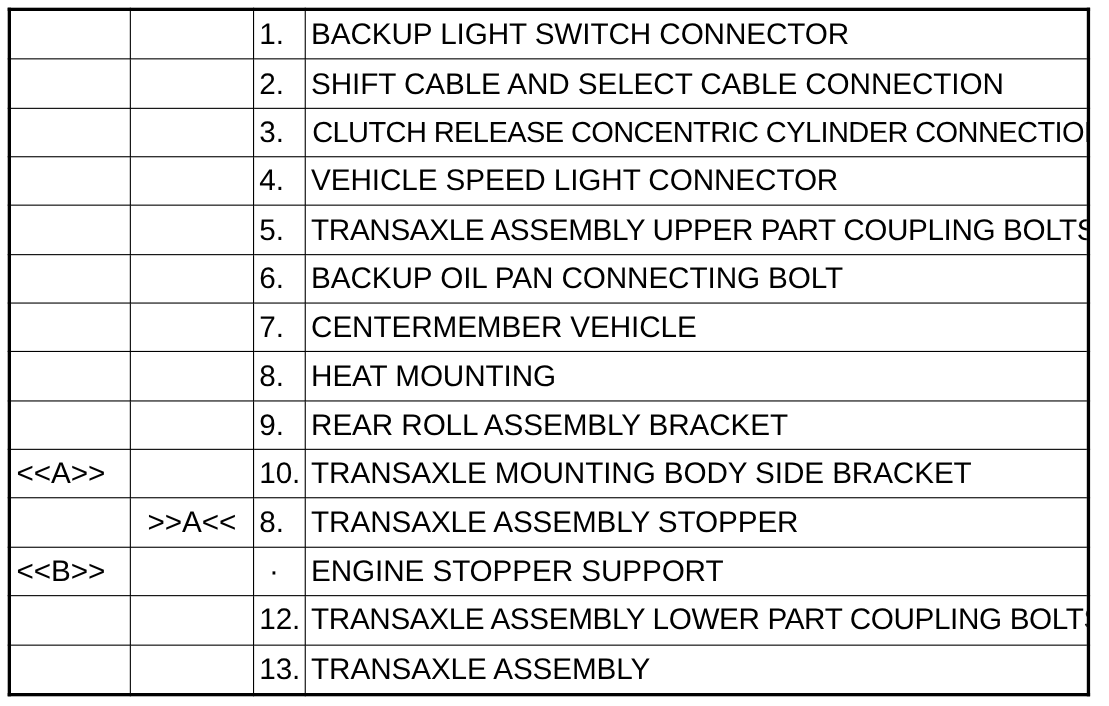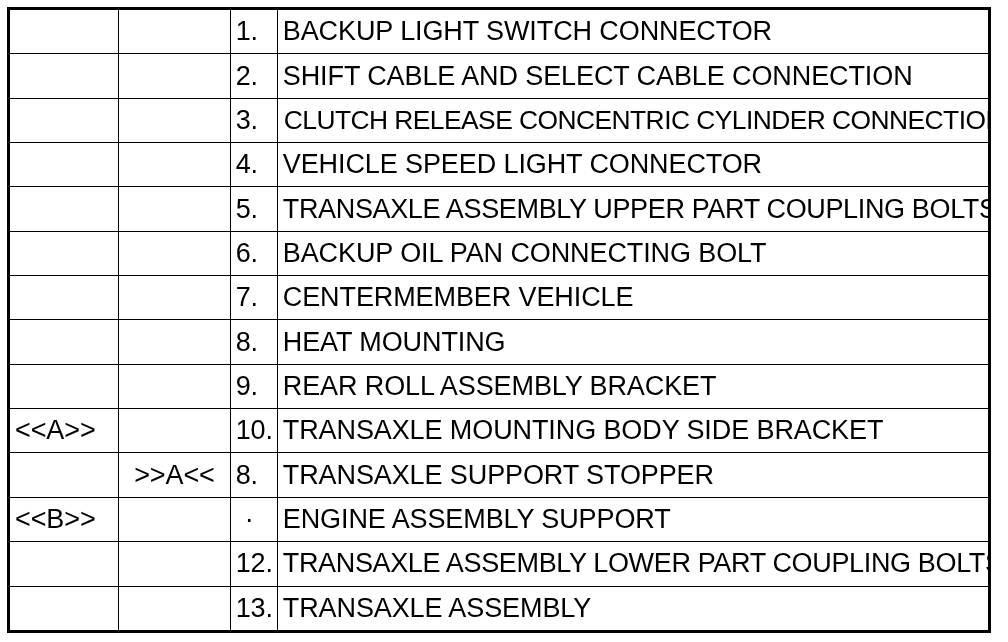--- a/index.html
+++ b/index.html
@@ -176,28 +176,28 @@
         <td class="ref-cell">&lt;&lt;A&gt;&gt;</td>
         <td class="ref-cell"></td>
         <td class="num-cell">10.</td>
         <td class="desc-cell">TRANSAXLE MOUNTING BODY SIDE BRACKET</td>
       </tr>
 
       <tr>
         <td class="ref-cell"></td>
         <td class="ref-cell center">&gt;&gt;A&lt;&lt;</td>
         <td class="num-cell">8.</td>
-        <td class="desc-cell">TRANSAXLE SUPPORT STOPPER</td>
+        <td class="desc-cell">TRANSAXLE ASSEMBLY STOPPER</td>
       </tr>
 
       <tr>
         <td class="ref-cell">&lt;&lt;B&gt;&gt;</td>
         <td class="ref-cell"></td>
         <td class="num-cell dot">·</td>
-        <td class="desc-cell">ENGINE ASSEMBLY SUPPORT</td>
+        <td class="desc-cell">ENGINE STOPPER SUPPORT</td>
       </tr>
 
       <tr>
         <td class="ref-cell"></td>
         <td class="ref-cell"></td>
         <td class="num-cell">12.</td>
         <td class="desc-cell semi-tight">TRANSAXLE ASSEMBLY LOWER PART COUPLING BOLTS</td>
       </tr>
 
       <tr>

